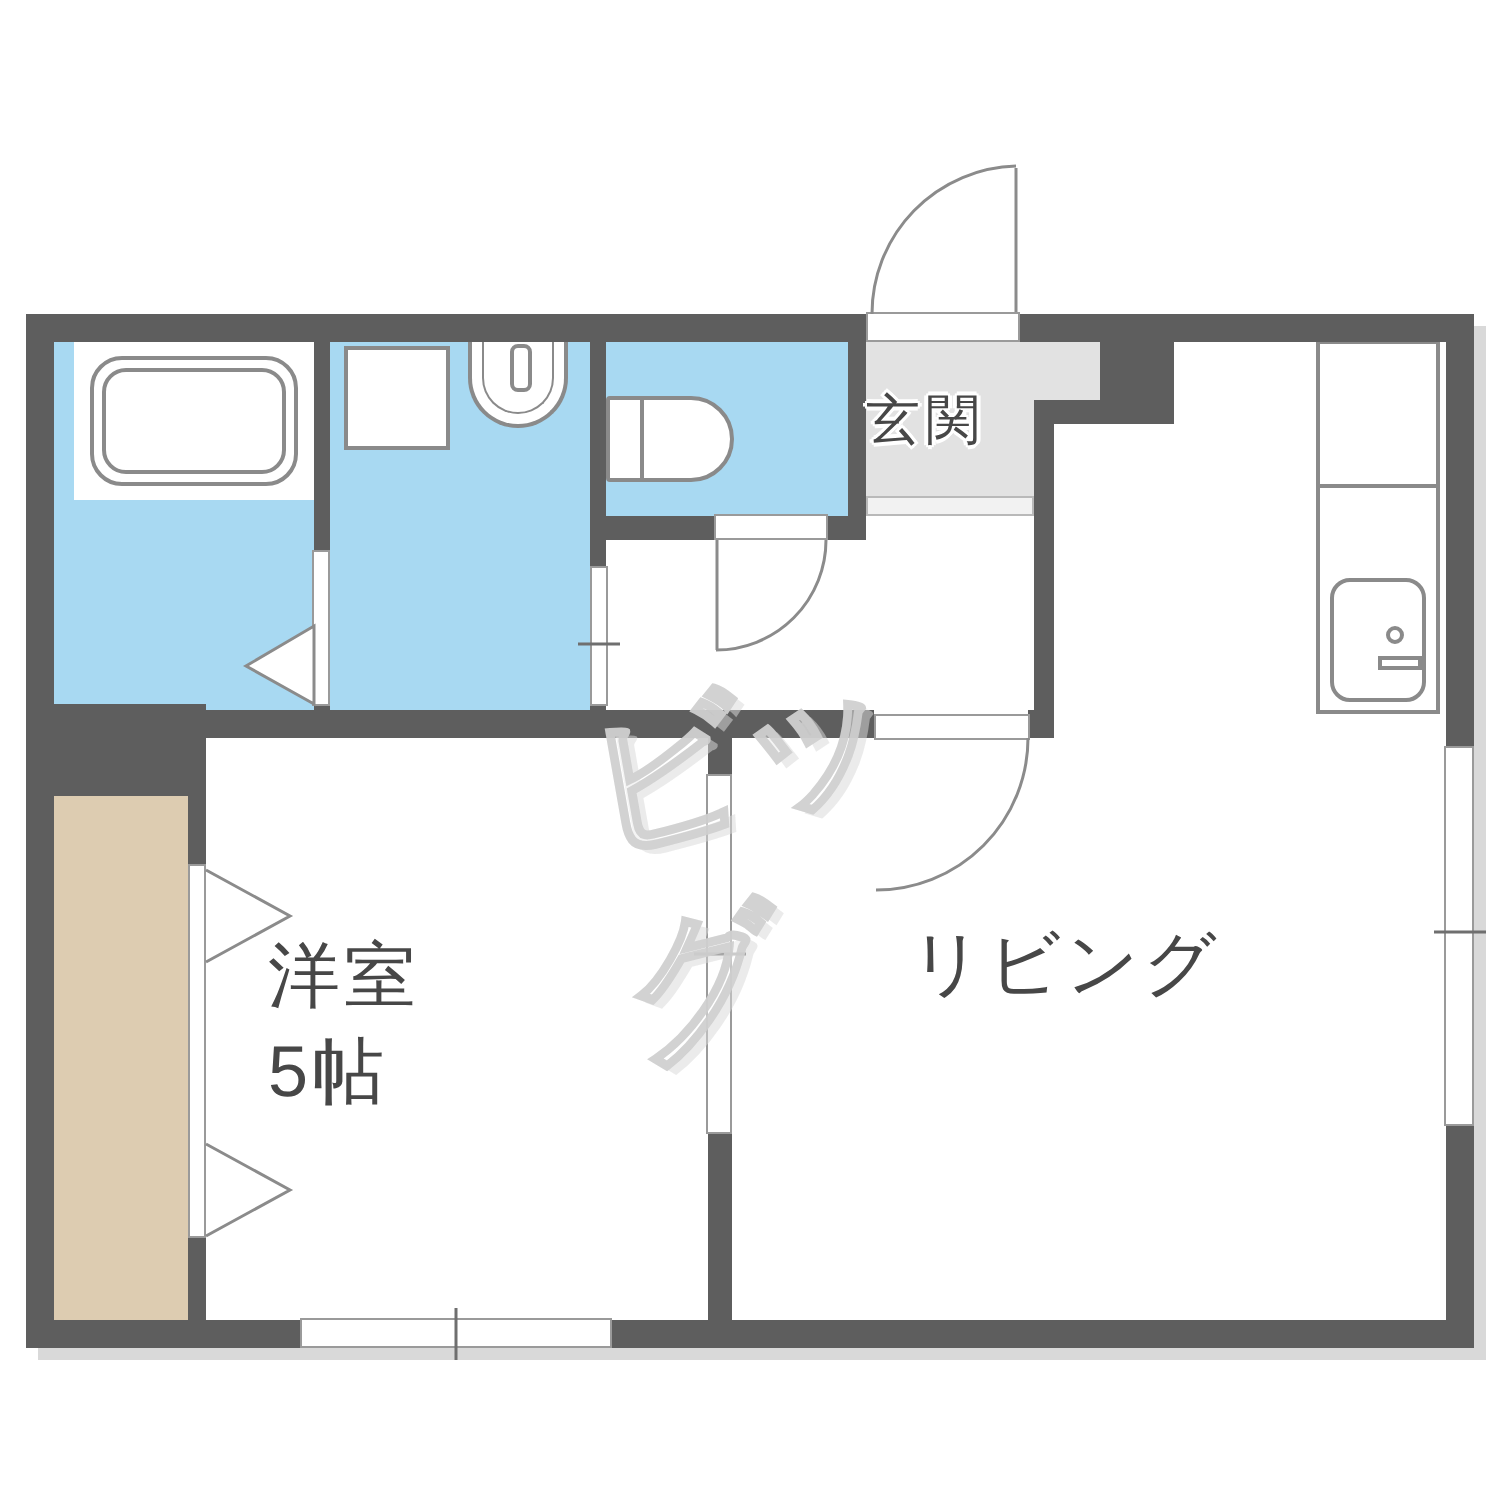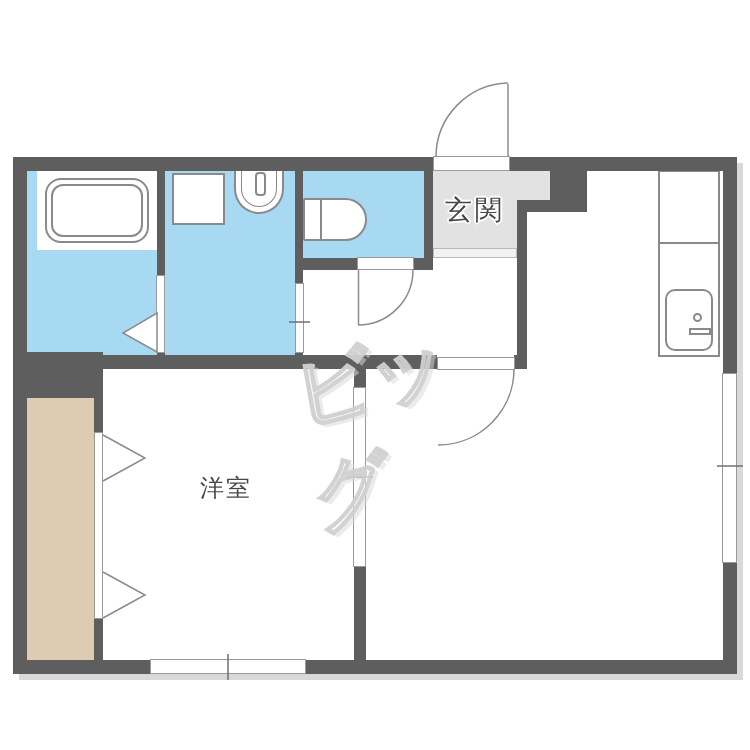--- a/index.html
+++ b/index.html
@@ -7,24 +7,24 @@
   #plan{position:relative;width:750px;height:750px;background:#fff;}
   .abs{position:absolute;}
   
   .floor{z-index:1;}
   .fixture{z-index:2;}
   .wall{z-index:3;background:var(--wall);}
   .shadow{z-index:0;background:var(--shadow);}
   .opening{z-index:4;background:#fff;border:1px solid #9a9a9a;box-sizing:border-box;}
   .step{z-index:4;background:#f2f2f2;border:1px solid #b9b9b9;box-sizing:border-box;}
   svg.overlay{position:absolute;left:0;top:0;z-index:5;pointer-events:none;}
-  .label{z-index:6;color:var(--label_text);text-align:center;
+  .label{z-index:6;color:var(--label_text);
     text-shadow:-2px 0 0 #fff,2px 0 0 #fff,0 -2px 0 #fff,0 2px 0 #fff,
       -1px -1px 0 #fff,1px 1px 0 #fff,-1px 1px 0 #fff,1px -1px 0 #fff;}
-  .room-label{font-size:24px;letter-spacing:2px;line-height:48px;}
+  .room-label{font-size:36px;letter-spacing:2px;line-height:48px;}
   .entrance-label{font-size:27px;letter-spacing:3px;}
   .watermark{z-index:7;font-size:78px;font-weight:bold;letter-spacing:-4px;
     color:rgba(255,255,255,0.45);-webkit-text-stroke:2px var(--watermark);
     text-shadow:4px 4px 0 rgba(216,216,216,0.55);
     transform:rotate(-14deg) skewX(-4deg);opacity:.95;}
   .white-box{background:#fff;border:2px solid var(--fixture_line);box-sizing:border-box;}
 </style>
 </head>
 <body>
 
@@ -102,20 +102,22 @@
     <g stroke="#6f6f6f" stroke-width="1.5">
       <line x1="289" y1="322" x2="310" y2="322"></line>
       <line x1="347" y1="477" x2="373" y2="477"></line>
       <line x1="228" y1="654" x2="228" y2="680"></line>
       <line x1="717" y1="466" x2="743" y2="466"></line>
     </g>
   </svg>
 
   <div class="abs label entrance-label" style="left:433px;top:192px;width:84px;">玄関</div>
   <div class="abs label room-label" style="left:455px;top:458px;width:184px;">
+    <div>リビング</div>
   </div>
   <div class="abs label room-label" style="left:134px;top:464px;width:184px;">
     <div>洋室</div>
+    <div>5帖</div>
   </div>
 
   <div class="abs watermark" style="left:292px;top:322px;width:190px;height:100px;">ビッグ</div>
 
 </div>
 
 </body></html>

